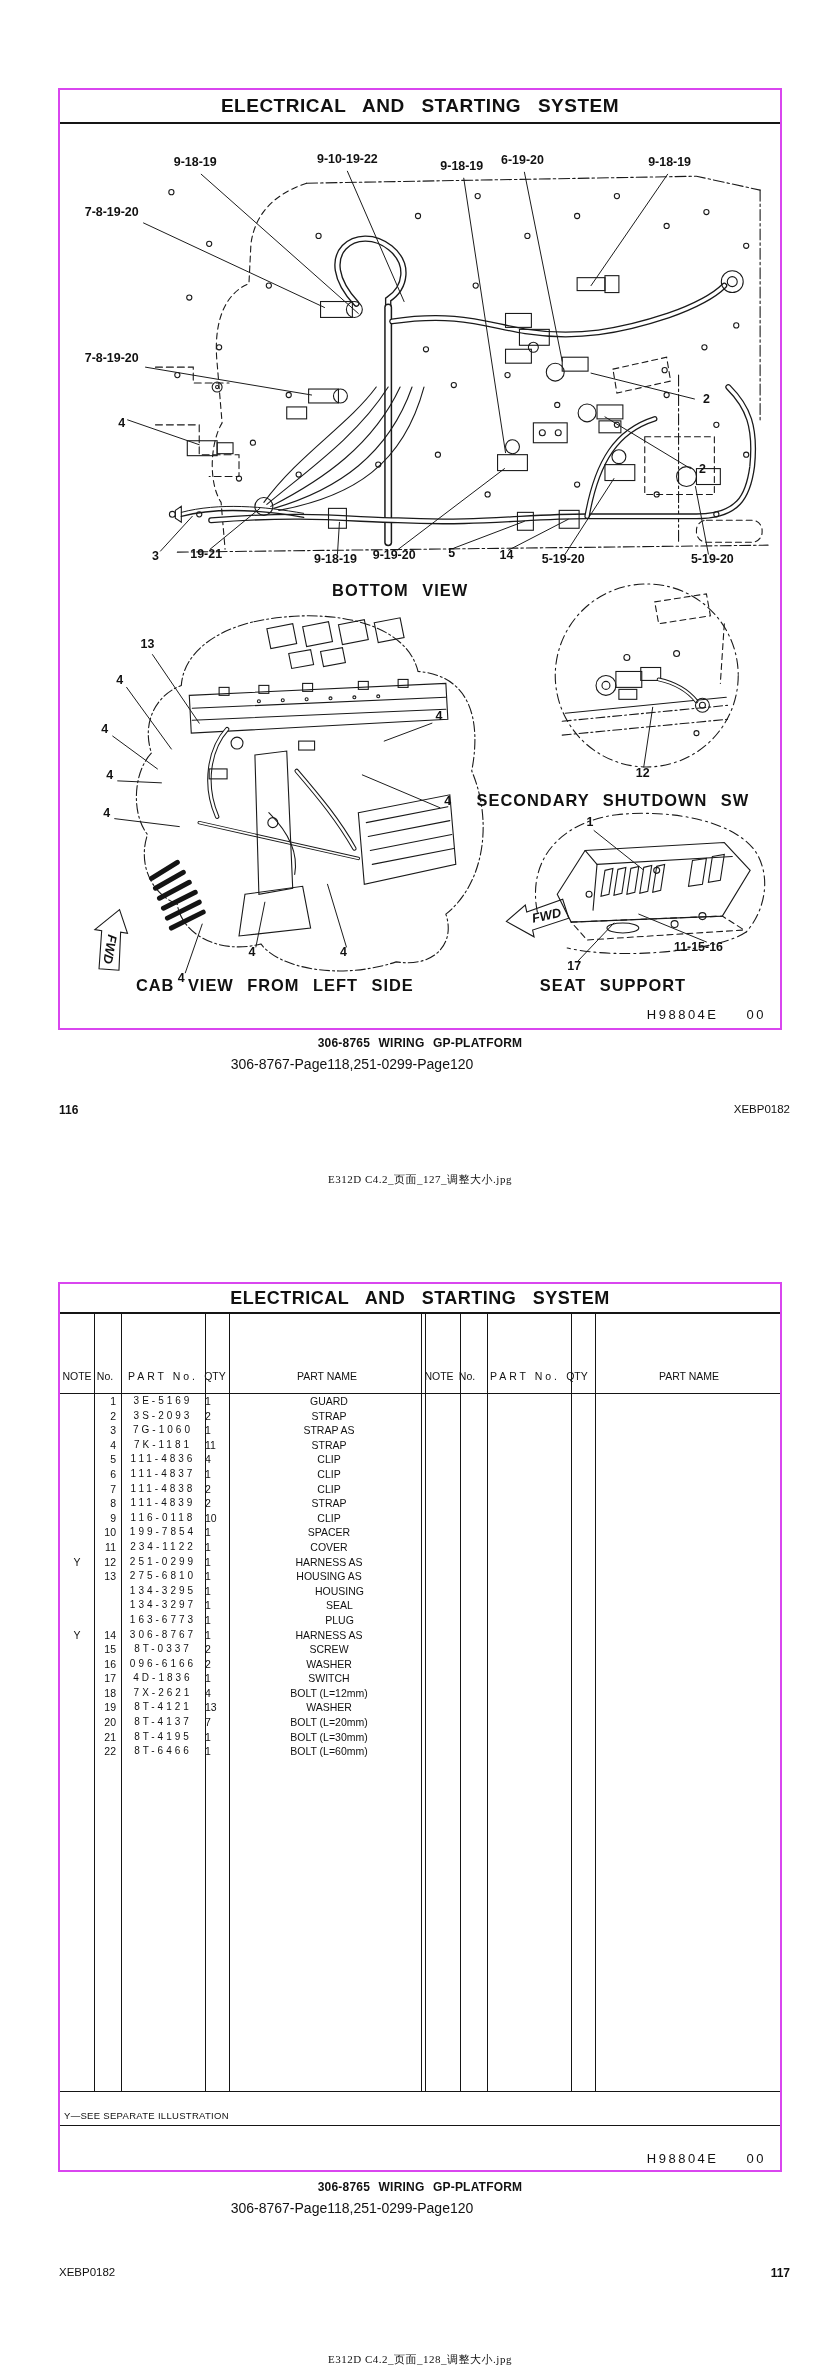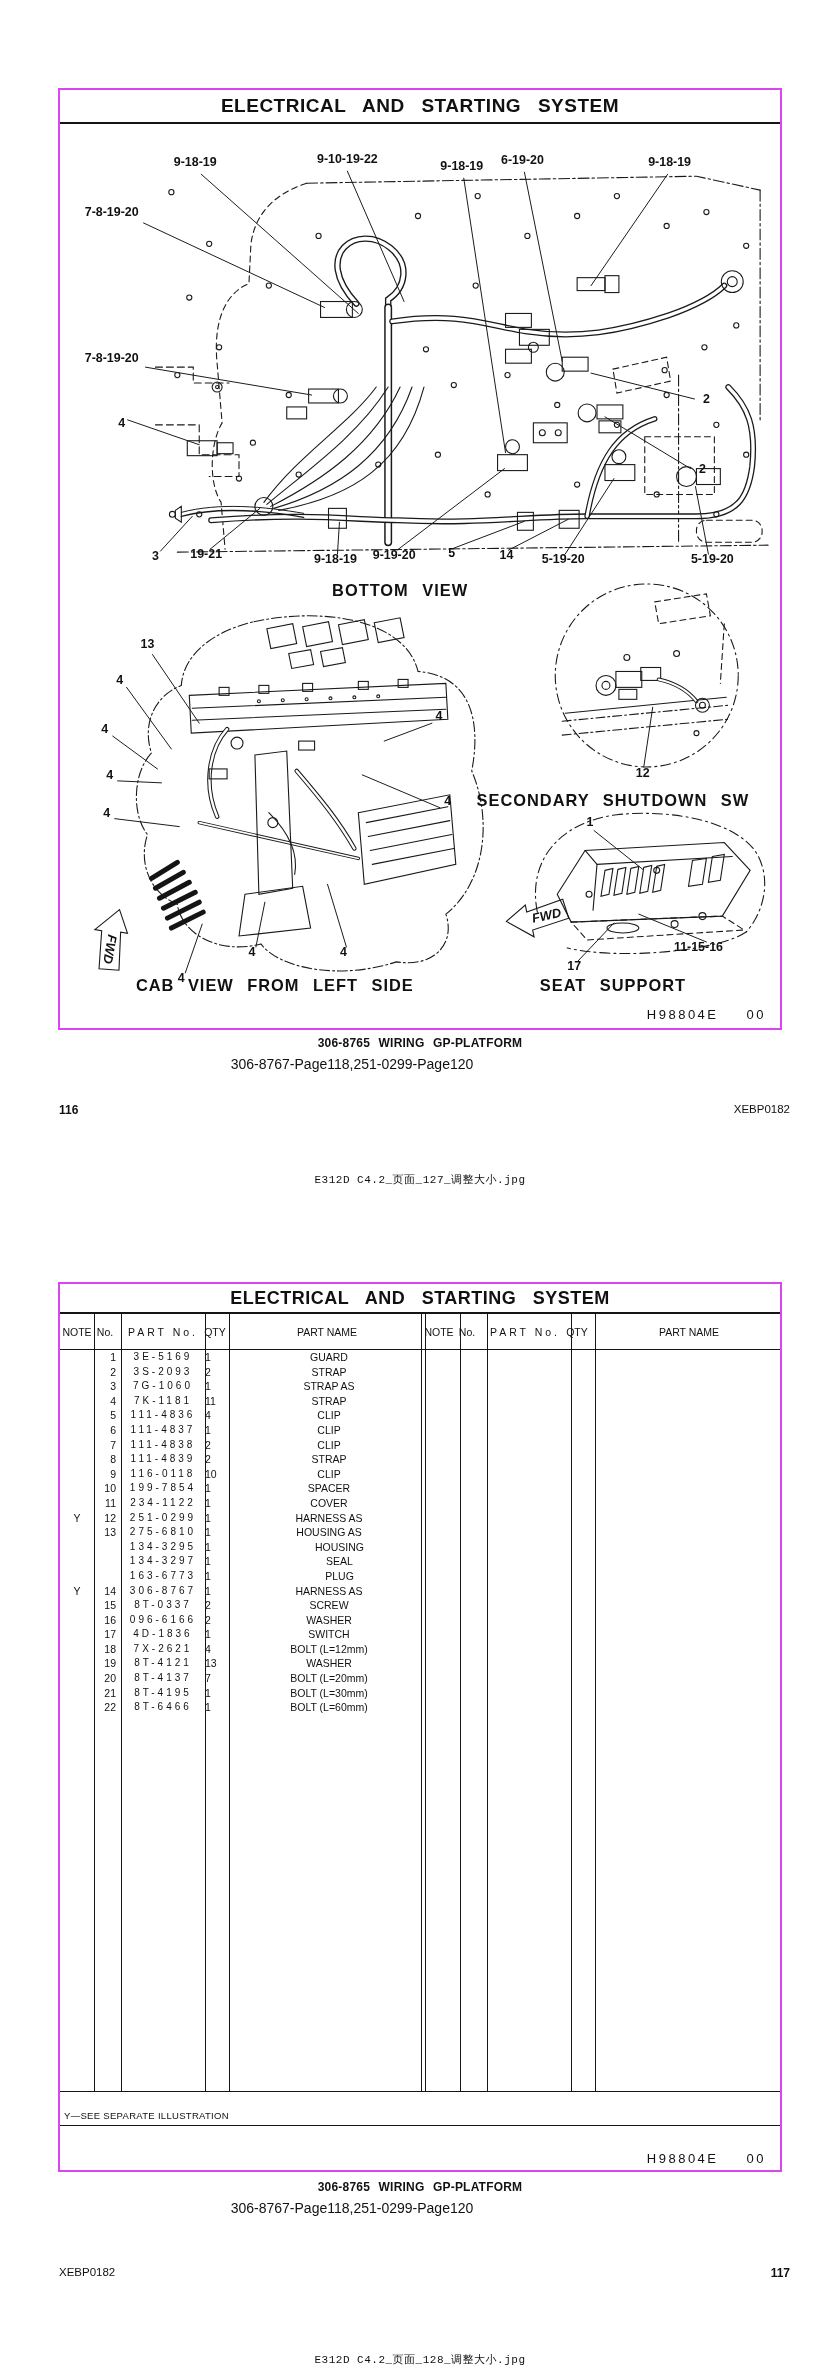--- a/index.html
+++ b/index.html
@@ -11,40 +11,40 @@
   #page1{top:88px;height:942px;}
   #page1 .sheet-title{line-height:32px;height:32px;}
   #page2{top:1282px;height:890px;}
   #page2 .sheet-title{line-height:28px;height:28px;font-size:18px;}
   svg text{font-family:"Liberation Sans",sans-serif;fill:#111;}
   .draw-no{position:absolute;right:14px;bottom:6px;font-size:13px;letter-spacing:2.5px;}
   .draw-no span{margin-left:28px;}
   
   .tgrid{position:relative;height:777px;border-bottom:1.5px solid #151515;overflow:hidden;}
   .vline{position:absolute;top:0;bottom:0;width:1px;background:#151515;}
-  .thead{display:flex;height:36px;border-bottom:1.5px solid #151515;box-sizing:border-box;}
+  .thead{display:flex;height:36px;border-bottom:1.5px solid #151515;box-sizing:border-box;margin-top:44px;}
   .thead .hcell{display:flex;align-items:center;justify-content:center;font-size:10.5px;}
   .trow{display:flex;height:14.6px;line-height:14.6px;font-size:10.5px;width:362px;}
   .c-note{width:34px;text-align:center;}
   .c-no{width:27px;text-align:right;padding-right:5px;box-sizing:border-box;}
   .c-part{width:84px;text-align:center;letter-spacing:3px;font-size:10px;}
   .c-qty{width:24px;text-align:left;padding-right:4px;box-sizing:border-box;}
   .c-name{flex:1;text-align:center;padding-left:7px;box-sizing:border-box;}
   .c-name.sub{padding-left:28px;}
   .gapcol{width:4px;}
   .note-row{height:17px;line-height:16px;border-bottom:1.5px solid #151515;
             font-size:9.5px;padding-left:4px;letter-spacing:.3px;margin-top:16px;}
   .tail{position:relative;height:58px;}
   
   .f-title{position:absolute;left:0;width:840px;text-align:center;font-weight:bold;
            font-size:12px;word-spacing:5px;letter-spacing:.2px;}
   .f-sub{position:absolute;left:0;width:704px;text-align:center;font-size:14px;}
   .meta{position:absolute;font-size:12px;}
   .file-caption{position:absolute;left:0;width:840px;text-align:center;font-size:11px;
-                font-family:Liberation Mono, monospace;letter-spacing:.5px;}
+                font-family:Liberation Serif, serif;letter-spacing:.5px;}
 </style>
 </head>
 <body>
 
 <div class="canvas">
 
   <section class="sheet" id="page1">
     <div class="sheet-title">ELECTRICAL  AND  STARTING  SYSTEM</div>
 
     <svg width="720" height="904" viewBox="0 0 724 904" stroke="#1a1a1a" fill="none" stroke-width="1.1" stroke-linecap="round">

